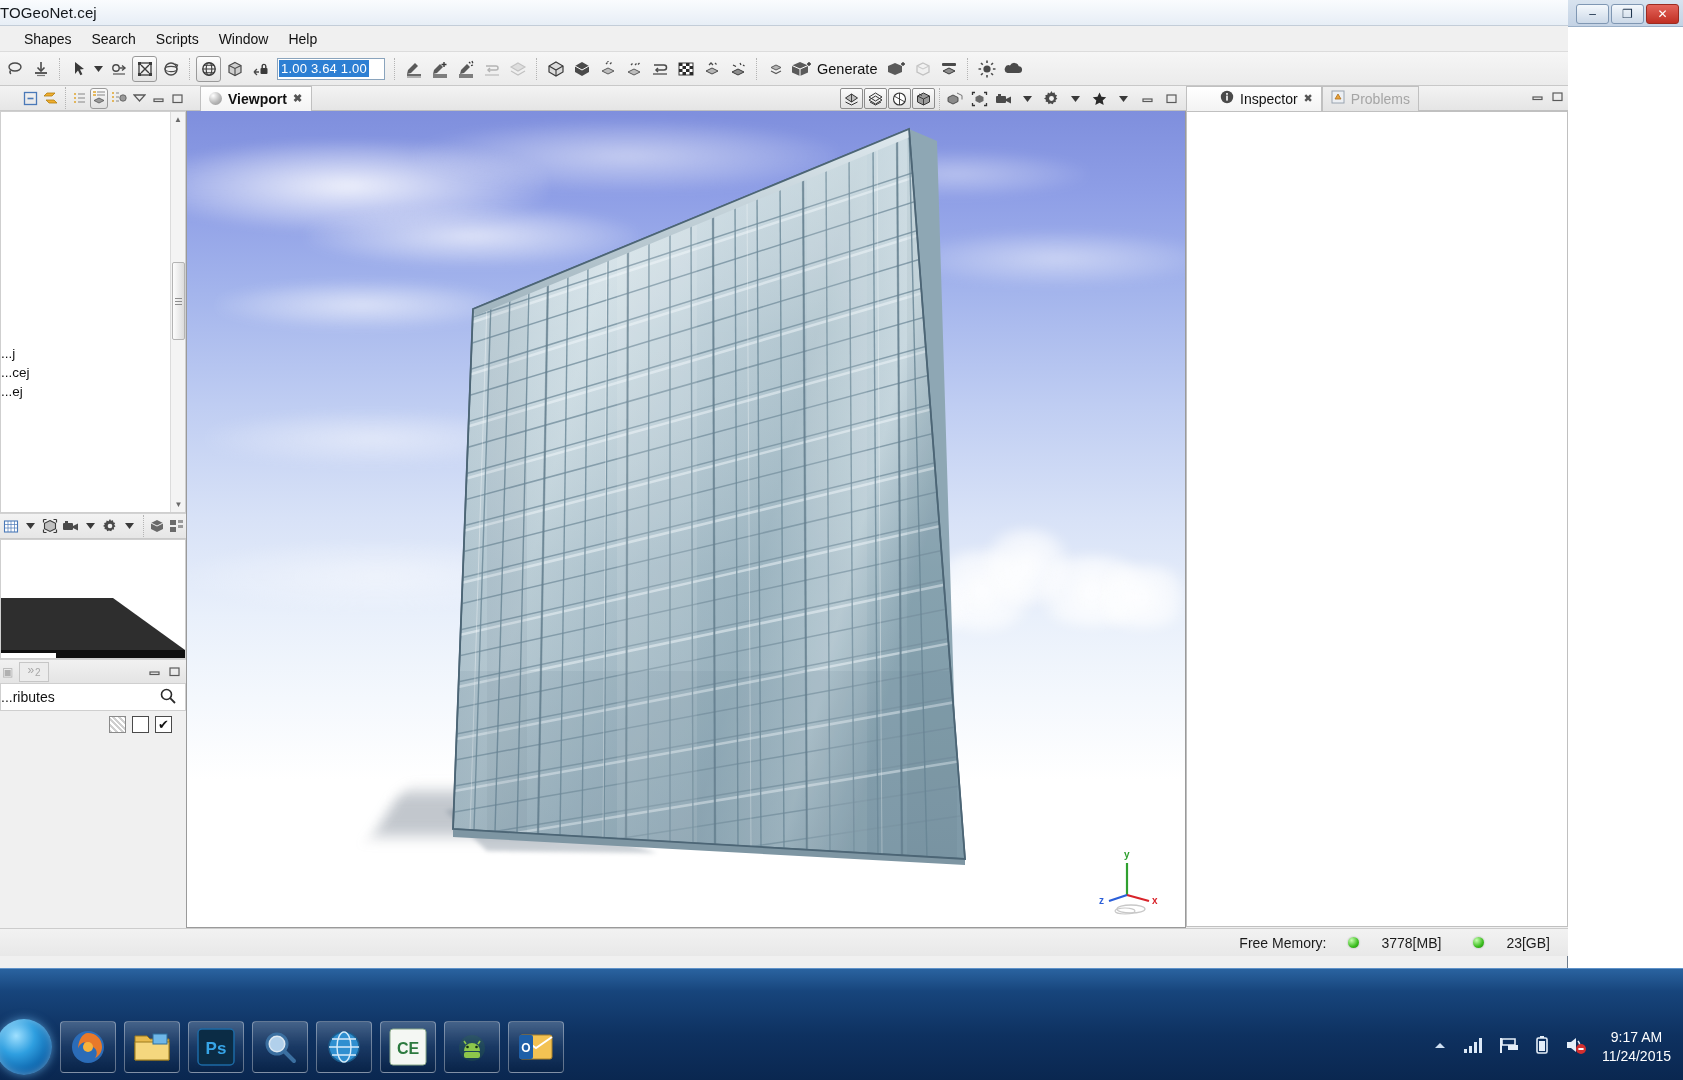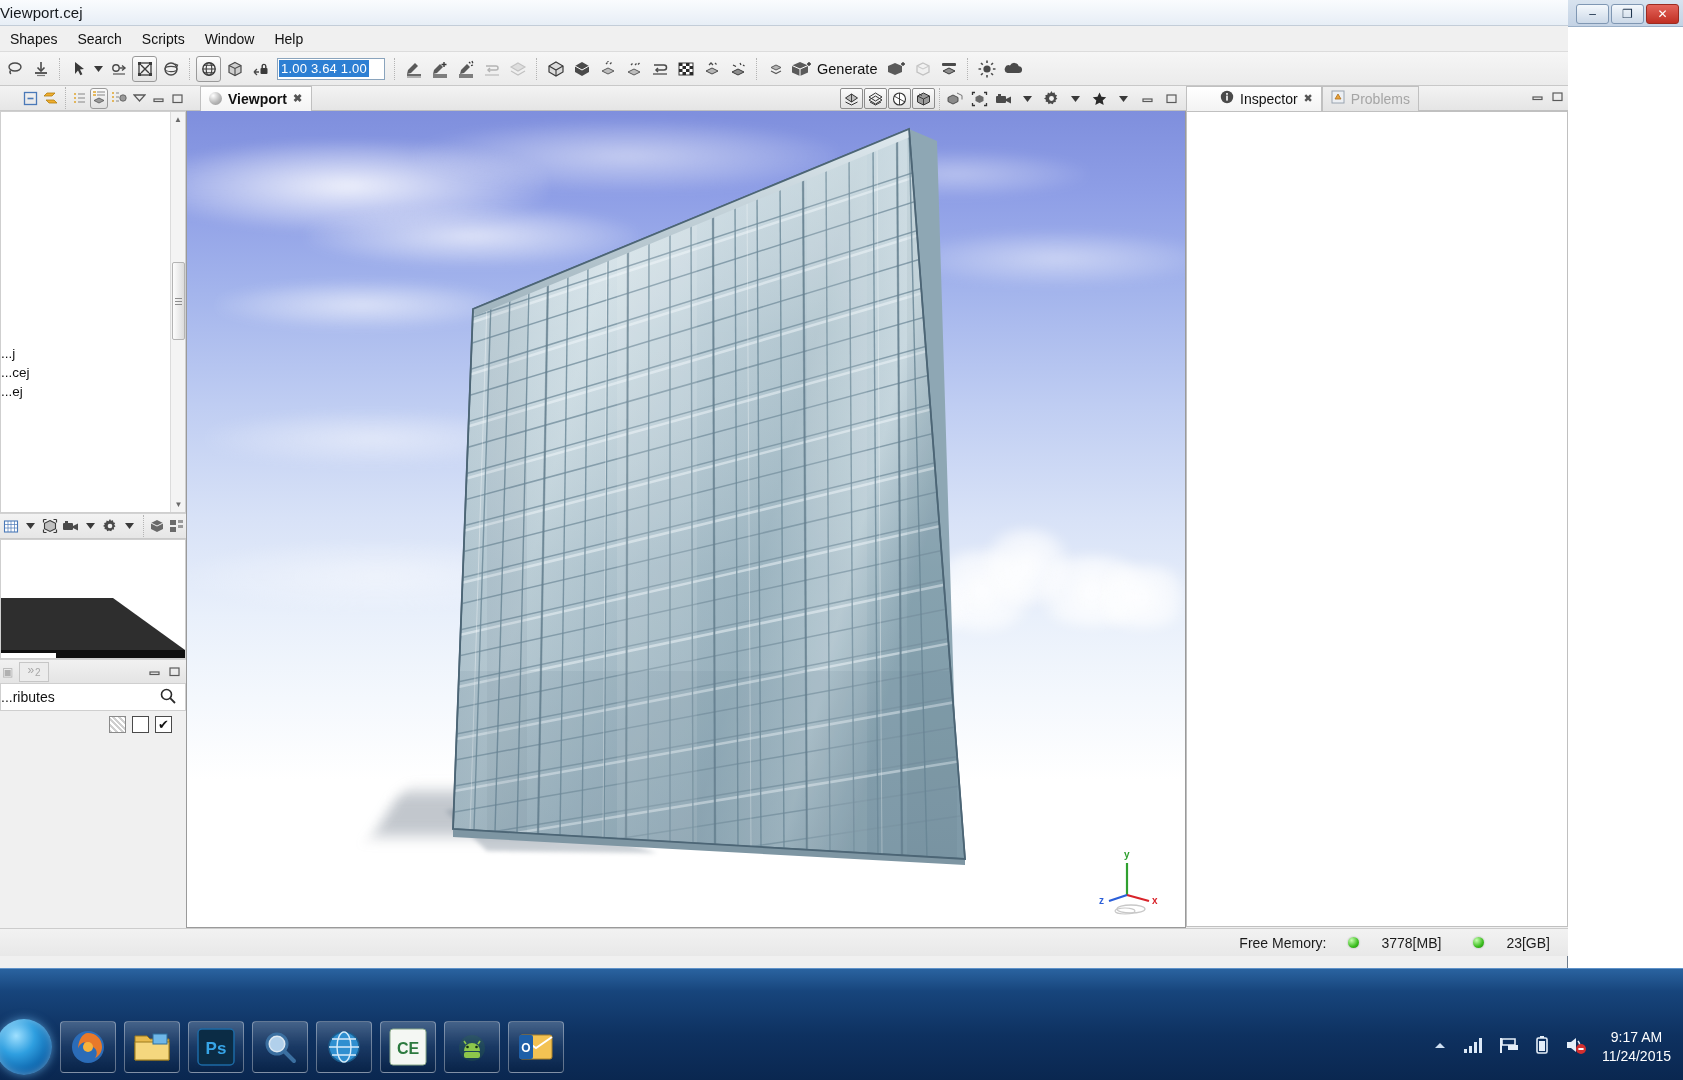--- a/index.html
+++ b/index.html
@@ -64,21 +64,21 @@
     padding-left: 0px;
   }
   .title-text { font-size: 15px; color: #14181c; padding-left: 0px; letter-spacing: .1px;}
 
   
   .menu-bar {
     position: absolute; left: 0; top: 26px; width: 1568px; height: 26px;
     background: #f0f0f0;
     border-bottom: 1px solid #dcdcdc;
     display: flex; align-items: center;
-    padding-left: 0; gap: 0px;
+    padding-left: 14px; gap: 0px;
   }
   .menu-item {
     font-size: 14px; color: #111; padding: 3px 10px; cursor: default;
     white-space: nowrap;
   }
 
   
   .toolbar {
     position: absolute; left: 0; top: 52px; width: 1568px; height: 34px;
     background: linear-gradient(#f6f6f6,#ebebeb);
@@ -342,21 +342,21 @@
         </div>
       <div class="win-btn close">
           <span>✕</span>
         </div>
     </div>
   </div>
 
   <div class="app-window">
 
     <div class="title-bar">
-      <div class="title-text">Viewport.cej</div>
+      <div class="title-text">TOGeoNet.cej</div>
     </div>
 
     <div class="menu-bar">
       <div class="menu-item">Shapes</div>
       <div class="menu-item">Search</div>
       <div class="menu-item">Scripts</div>
       <div class="menu-item">Window</div>
       <div class="menu-item">Help</div>
     </div>
 

